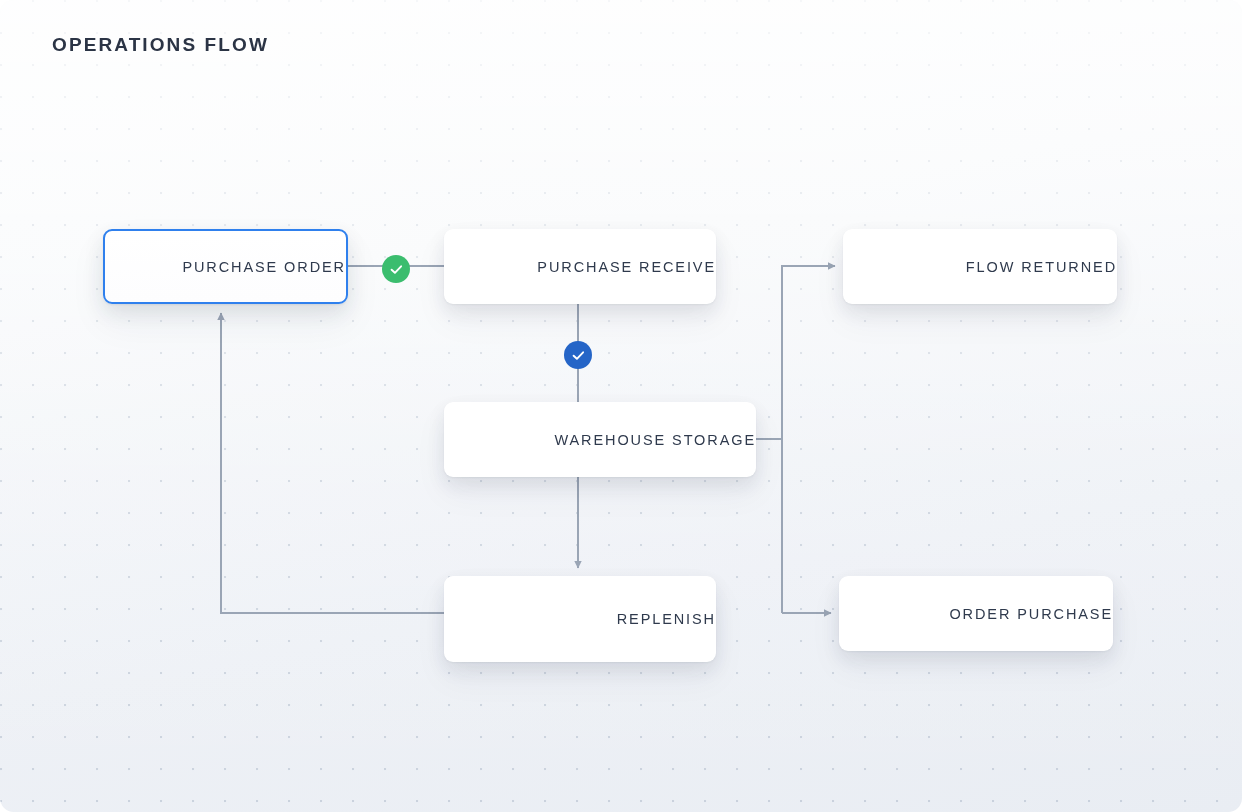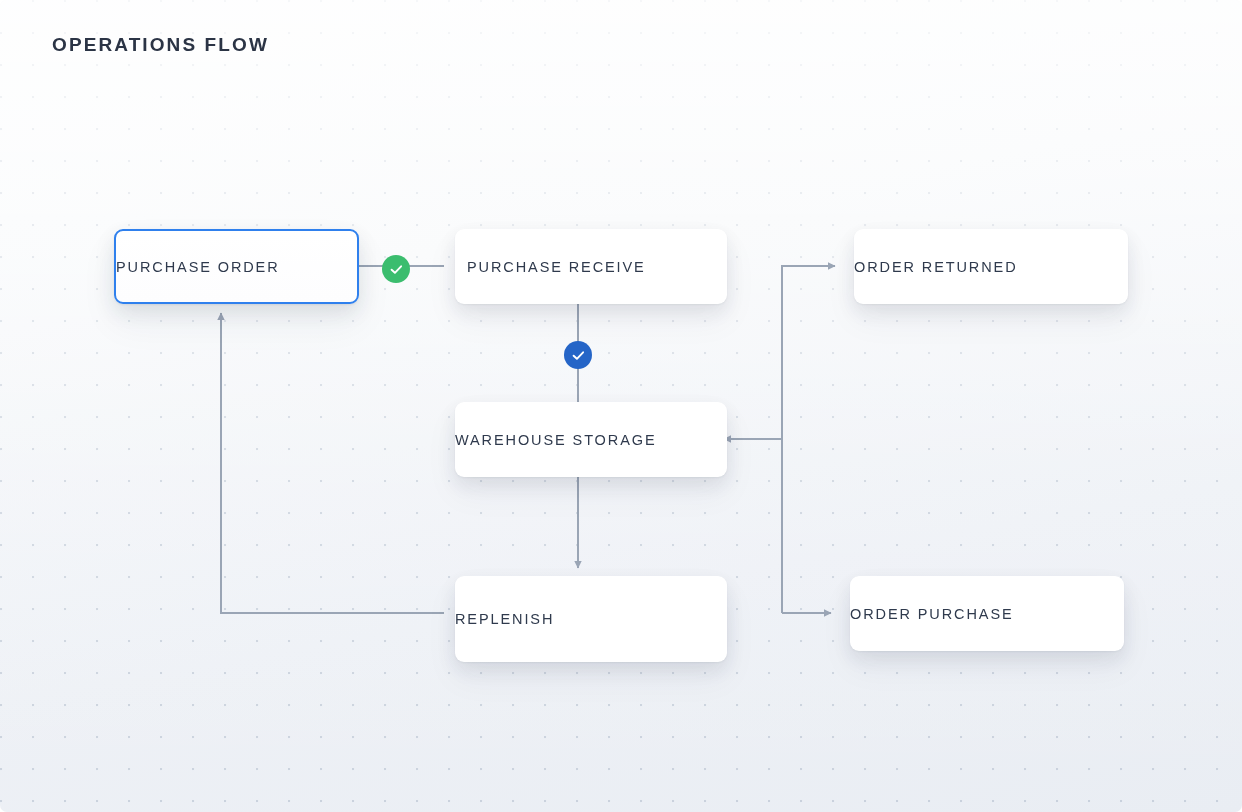--- a/index.html
+++ b/index.html
@@ -11,21 +11,21 @@
   body {
     font-family: "Liberation Sans", sans-serif;
     -webkit-font-smoothing: antialiased;
   }
 
   #canvas {
     position: relative;
     width: 1242px;
     height: 812px;
     overflow: hidden;
-    border-radius: 7px;
+    border-radius: 14px;
     background-color: #f4f6f9;
     background-image:
       radial-gradient(circle at 1px 1px, rgba(148,163,184,0.38) 1px, transparent 1.6px),
       linear-gradient(170deg, #fbfcfd 0%, #f6f8fa 32%, #eef1f6 68%, #e9edf3 100%);
     background-size: 32px 32px, 100% 100%;
     background-position: 0 0, 0 0;
   }
 
   
   #wash {
@@ -54,30 +54,29 @@
     height: 812px;
   }
 
   .node {
     position: absolute;
     box-sizing: border-box;
     background: #ffffff;
     border-radius: 9px;
     display: flex;
     align-items: center;
-    justify-content: flex-start;
+    justify-content: flex-end;
     color: #2f3a4d;
     font-size: 14.5px;
     letter-spacing: 1.9px;
     white-space: nowrap;
     box-shadow:
       0 1px 2px rgba(31,45,71,0.06),
       0 8px 18px rgba(31,45,71,0.09),
       0 16px 34px rgba(31,45,71,0.05);
-    margin-left: 11px;
   }
 
   .node.selected {
     border: 2px solid #2f80ed;
     background: linear-gradient(180deg, #ffffff 0%, #fdfdfe 100%);
     box-shadow:
       0 1px 2px rgba(31,45,71,0.07),
       0 8px 20px rgba(31,45,71,0.10),
       0 18px 38px rgba(31,45,71,0.06);
   }
@@ -122,23 +121,23 @@
   </svg>
 
   <div id="nodes-layer">
       <div class="node selected" style="left: 103px; top: 229px; width: 245px; height: 75px;">
         <span>PURCHASE ORDER</span>
       </div>
       <div class="node" style="left: 444px; top: 229px; width: 272px; height: 75px; padding-left: 12px;">
         <span>PURCHASE RECEIVE</span>
       </div>
       <div class="node" style="left: 843px; top: 229px; width: 274px; height: 75px;">
-        <span>ORDER RETURNED</span>
+        <span>FLOW RETURNED</span>
       </div>
-      <div class="node" style="left: 444px; top: 402px; width: 272px; height: 75px;">
+      <div class="node" style="left: 444px; top: 402px; width: 312px; height: 75px;">
         <span>WAREHOUSE STORAGE</span>
       </div>
       <div class="node" style="left: 444px; top: 576px; width: 272px; height: 86px;">
         <span>REPLENISH</span>
       </div>
       <div class="node" style="left: 839px; top: 576px; width: 274px; height: 75px;">
         <span>ORDER PURCHASE</span>
       </div>
     </div>
   <div id="badges-layer">

